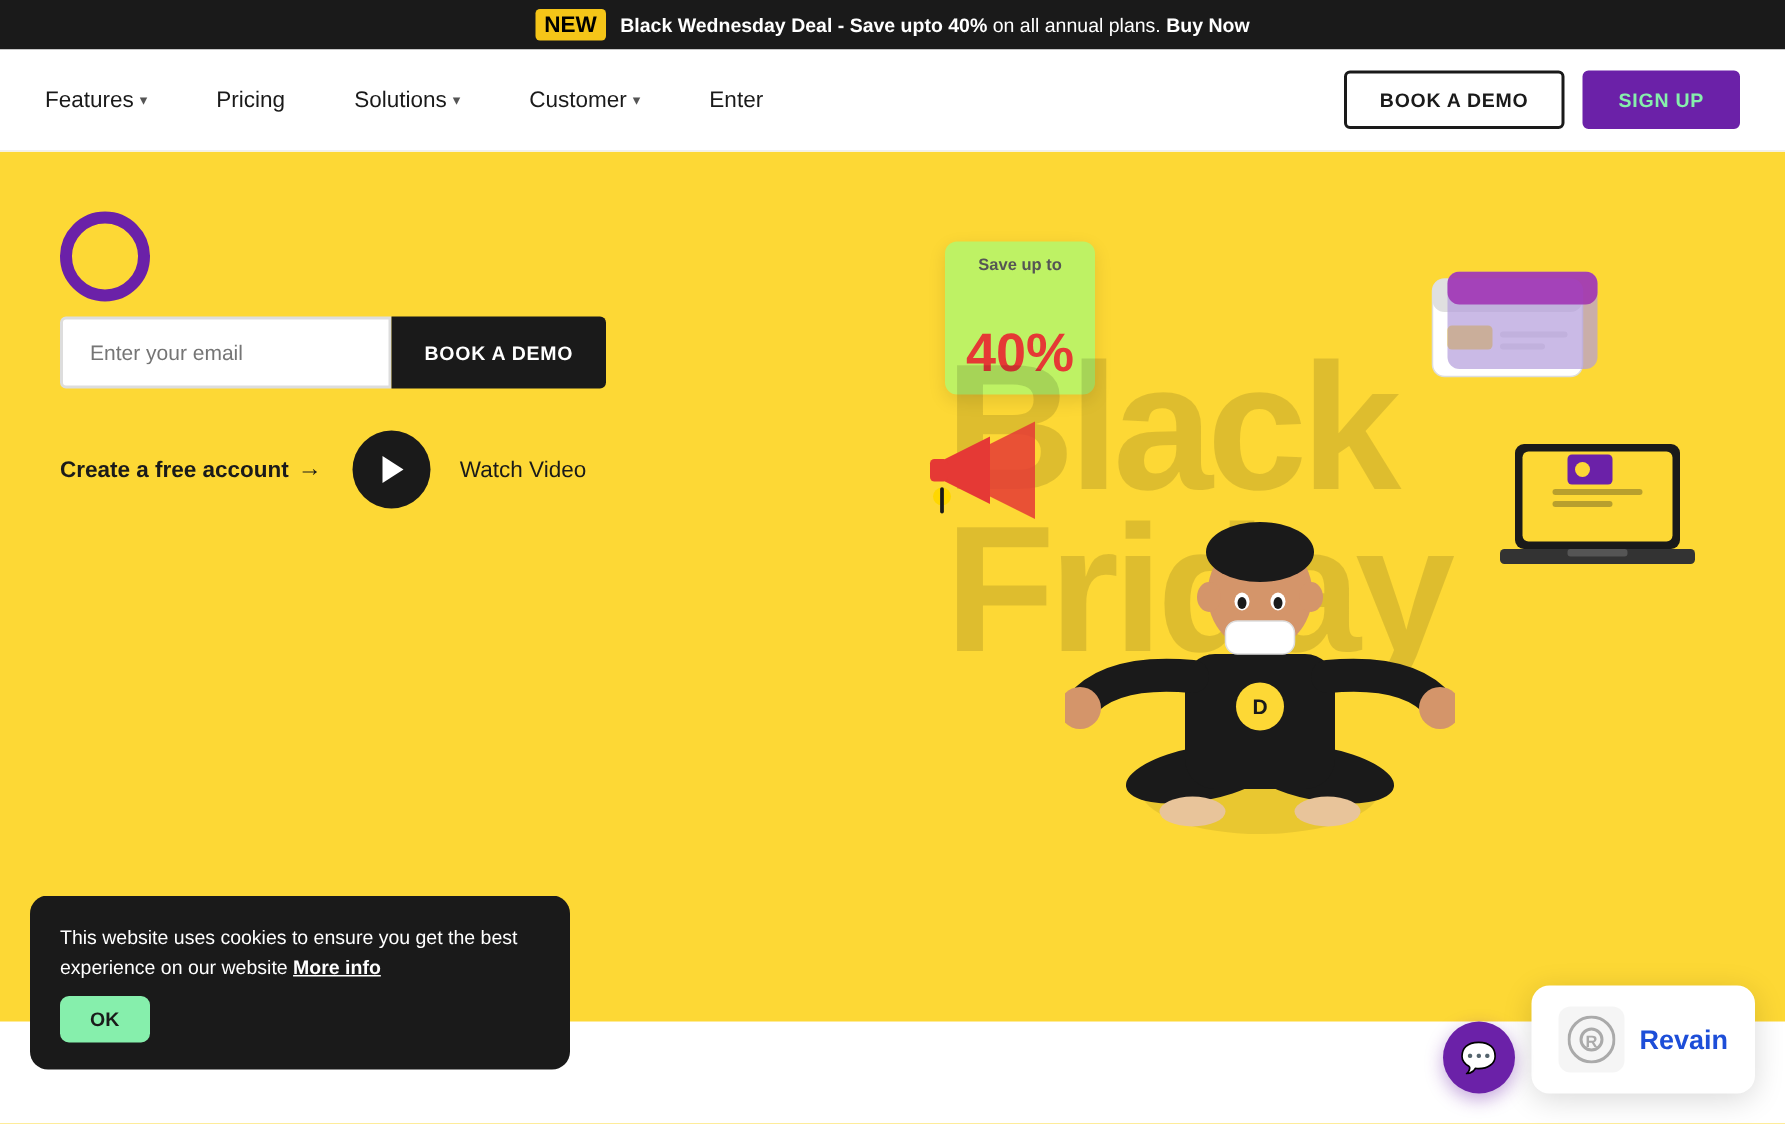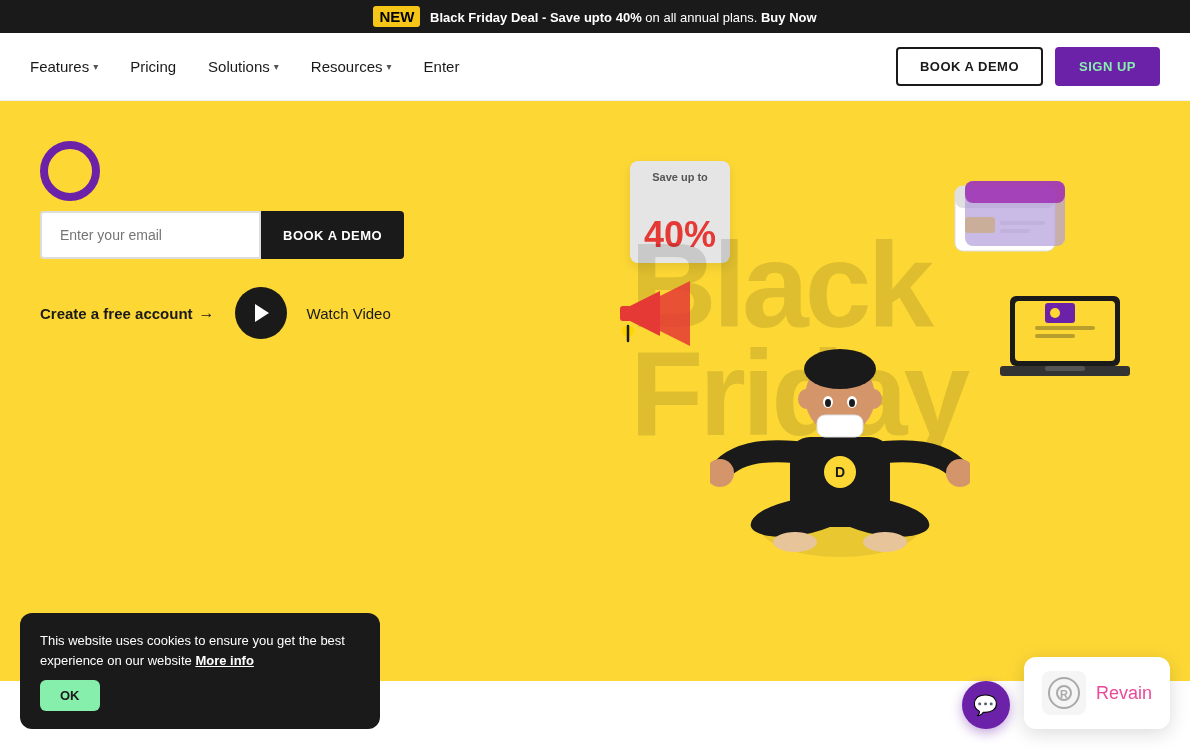--- a/index.html
+++ b/index.html
@@ -54,21 +54,21 @@
       width: 12px; height: 12px;
       background: #6b21a8;
       border-radius: 50%;
       display: inline-block;
       margin-left: 2px;
       vertical-align: super;
     }
     .nav-links {
       display: flex;
       align-items: center;
-      gap: 32px;
+      gap: 46px;
       list-style: none;
     }
     .nav-links li a {
       text-decoration: none;
       color: #1a1a1a;
       font-size: 15px;
       font-weight: 500;
       display: flex;
       align-items: center;
       gap: 4px;
@@ -221,21 +221,21 @@
       position: relative;
       width: 580px;
       height: 520px;
     }
 
     
     .save-badge {
       position: absolute;
       top: 30px;
       left: 60px;
-      background: #e5e5e5;
+      background: #bef264;
       border-radius: 8px;
       padding: 10px 14px;
       box-shadow: 0 4px 12px rgba(0,0,0,0.1);
       text-align: center;
     }
     .save-badge .save-text { font-size: 11px; color: #555; font-weight: 600; }
     .save-badge .pct { font-size: 36px; font-weight: 900; color: #1a1a1a; line-height: 1; margin-top: 34px; }
     .save-badge .pct span { color: #e53935; }
 
     
@@ -279,21 +279,21 @@
     .megaphone-decoration {
       position: absolute;
       top: 140px;
       left: 40px;
       z-index: 6;
     }
 
     
     .cookie-banner {
       position: fixed;
-      bottom: 20px;
+      bottom: 36px;
       left: 20px;
       background: #1a1a1a;
       color: #fff;
       border-radius: 12px;
       padding: 18px 20px;
       max-width: 360px;
       z-index: 1000;
       font-size: 13px;
       line-height: 1.5;
     }
@@ -327,21 +327,21 @@
     }
     .revain-icon {
       width: 44px; height: 44px;
       background: #f5f5f5;
       border-radius: 8px;
       display: flex;
       align-items: center;
       justify-content: center;
       font-size: 22px;
     }
-    .revain-text { font-size: 18px; font-weight: 400; color: #ec4899; }
+    .revain-text { font-size: 18px; font-weight: 700; color: #1d4ed8; }
 
     
     .chat-btn {
       position: fixed;
       bottom: 20px;
       right: 180px;
       width: 48px; height: 48px;
       background: #6b21a8;
       border-radius: 50%;
       display: flex;
@@ -351,21 +351,21 @@
       z-index: 1001;
       box-shadow: 0 4px 12px rgba(107,33,168,0.4);
     }
     .chat-btn-icon { color: #fff; font-size: 20px; }
   </style>
 </head>
 <body>
 
 <div class="top-banner">
   <span class="new-badge">NEW</span>
-  <span class="bold">Black Friday Deal - Save upto 40%</span>
+  <span class="bold">Black Wednesday Deal - Save upto 40%</span>
   <span> on all annual plans.</span>
   <a href="#">Buy Now</a>
 </div>
 
 <nav>
   <ul class="nav-links">
     <li>
       <a href="#">
         <span>Features</span>
         <span class="chevron">▾</span>
@@ -377,21 +377,21 @@
       </a>
     </li>
     <li>
       <a href="#">
         <span>Solutions</span>
         <span class="chevron">▾</span>
       </a>
     </li>
     <li>
       <a href="#">
-        <span>Resources</span>
+        <span>Customer</span>
         <span class="chevron">▾</span>
       </a>
     </li>
     <li>
       <a href="#">
         <span>Enter</span>
       </a>
     </li>
   </ul>
   <div class="nav-actions">

